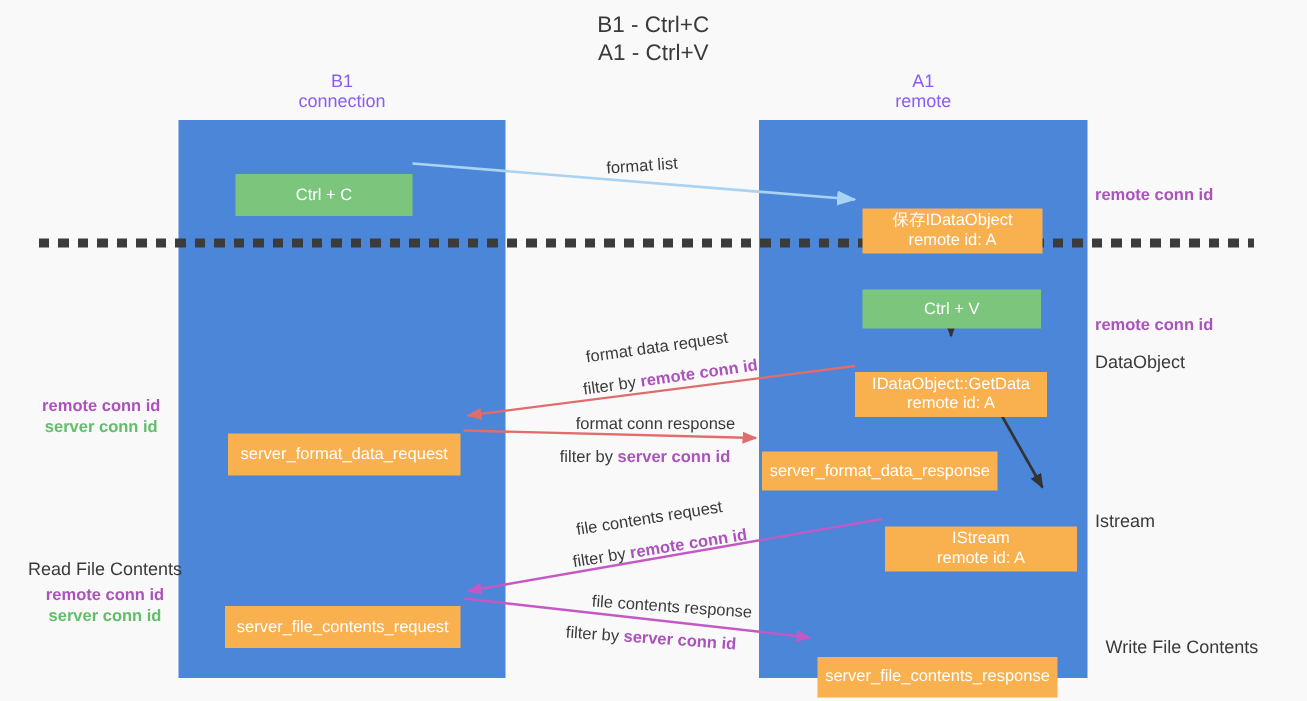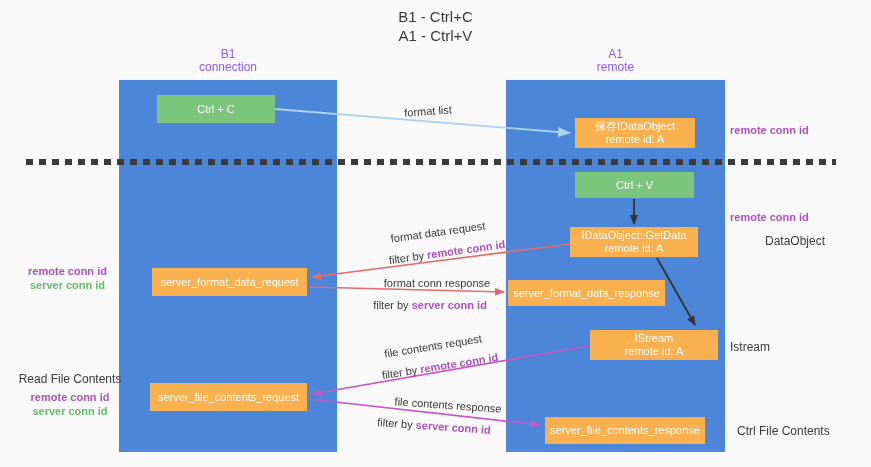--- a/index.html
+++ b/index.html
@@ -35,20 +35,21 @@
     background:repeating-linear-gradient(to right,#3b3b3b 0 7px,transparent 7px 13px);
   }
 
   .arrows{position:absolute;left:0;top:0;z-index:3;pointer-events:none;}
 
   .node{
     position:absolute;z-index:4;
     display:flex;flex-direction:column;align-items:center;justify-content:center;
     color:#ffffff;font-size:11px;line-height:13px;white-space:nowrap;
     text-align:center;
+    margin-top:21px;
   }
   .node.green{background:#7cc57c;}
   .node.orange{background:#f9b04e;text-align:right;}
 
   .side-label{
     position:absolute;z-index:5;font-size:12px;color:#3a3a3a;white-space:nowrap;
   }
   .side-label.purple{color:#ab52bc;font-weight:bold;font-size:11px;}
   .side-stack{
     position:absolute;z-index:5;text-align:center;white-space:nowrap;
@@ -145,23 +146,23 @@
   <div class="node orange" style="left:150px;top:383px;width:157px;height:28px;">
     <div>server_file_contents_request</div>
   </div>
 
   <div class="node orange" style="left:545px;top:417px;width:160px;height:27px;">
     <div>server_file_contents_response</div>
   </div>
 
   <div class="side-label purple" style="left:730px;top:124px;">remote conn id</div>
   <div class="side-label purple" style="left:730px;top:211px;">remote conn id</div>
-  <div class="side-label" style="left:765px;top:234px;">DataObject</div>
+  <div class="side-label" style="left:730px;top:234px;">DataObject</div>
   <div class="side-label" style="left:730px;top:340px;">Istream</div>
-  <div class="side-label" style="left:737px;top:424px;">Ctrl File Contents</div>
+  <div class="side-label" style="left:737px;top:424px;">Write File Contents</div>
 
   <div class="side-stack" style="left:20px;top:264px;width:95px;">
     <div class="purple">remote conn id</div>
     <div class="green">server conn id</div>
   </div>
   <div class="side-stack" style="left:15px;top:372px;width:110px;">
     <div class="dark">Read File Contents</div>
     <div class="purple">remote conn id</div>
     <div class="green">server conn id</div>
   </div>

